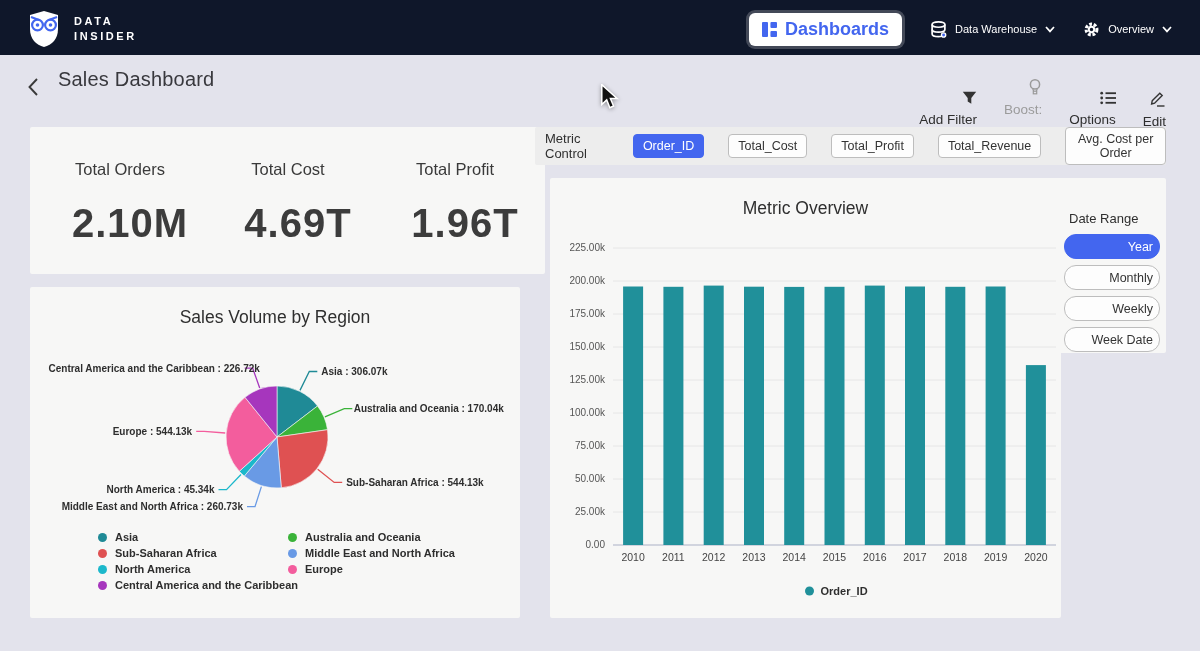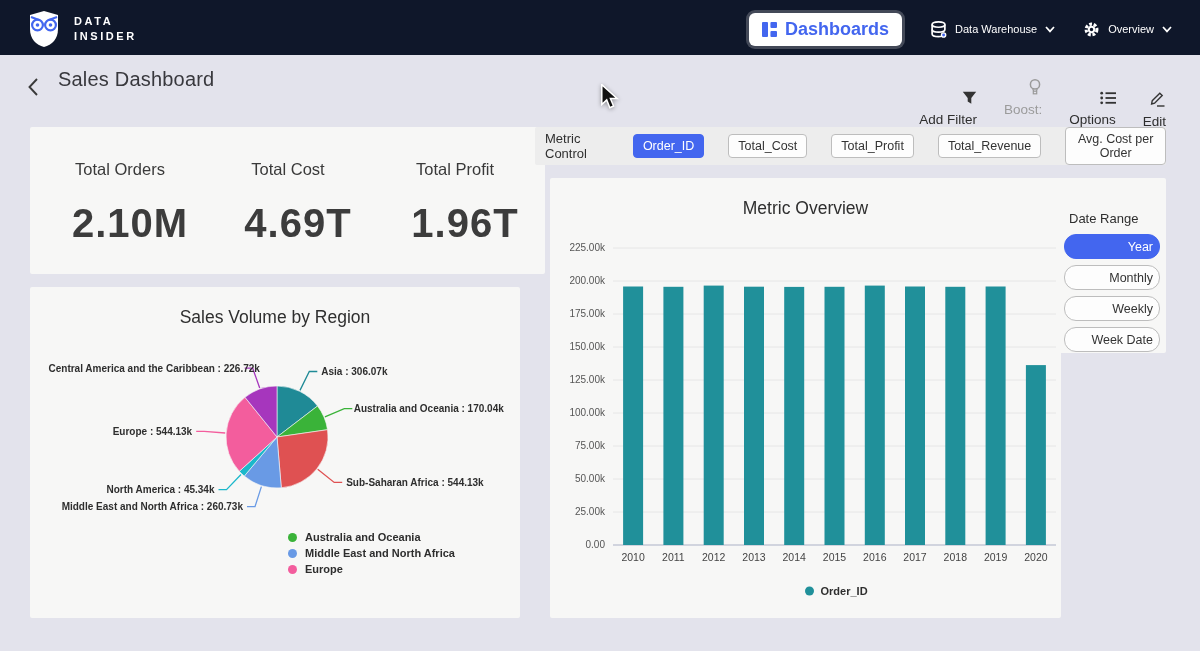--- a/index.html
+++ b/index.html
@@ -193,20 +193,38 @@
         <path d="M247,112 L214.3,151.1 A51,51 0 0 1 209.3,146.3 Z" fill="#1cb8cb" stroke="#f7f7f6" stroke-width="0.6"></path>
         <path d="M211.0,149.5 L196.5,164.7 L188.5,164.7" fill="none" stroke="#1cb8cb" stroke-width="1.3"></path>
         <text x="184.5" y="168.2" text-anchor="end" font-size="10" font-weight="bold" fill="#2e2e2e">North America : 45.34k</text>
         <path d="M247,112 L209.3,146.3 A51,51 0 0 1 215.0,72.3 Z" fill="#f35d9d" stroke="#f7f7f6" stroke-width="0.6"></path>
         <path d="M195.2,108.0 L174.2,106.4 L166.2,106.4" fill="none" stroke="#f35d9d" stroke-width="1.3"></path>
         <text x="162.2" y="109.9" text-anchor="end" font-size="10" font-weight="bold" fill="#2e2e2e">Europe : 544.13k</text>
         <path d="M247,112 L215.0,72.3 A51,51 0 0 1 247.0,61.0 Z" fill="#a636bd" stroke="#f7f7f6" stroke-width="0.6"></path>
         <path d="M229.7,63.0 L222.7,43.2 L214.7,43.2" fill="none" stroke="#a636bd" stroke-width="1.3"></path>
         <text x="229.9" y="46.7" text-anchor="end" font-size="10" font-weight="bold" fill="#2e2e2e">Central America and the Caribbean : 226.72k</text>
       </svg>
+    <div class="pie-legend-col" id="pie-legend-col1" style="left:68px;top:244px">
+        <div class="legend-item">
+          <span class="legend-dot" style="background: rgb(31, 138, 150);"></span>
+          <span>Asia</span>
+        </div>
+        <div class="legend-item">
+          <span class="legend-dot" style="background: rgb(223, 81, 82);"></span>
+          <span>Sub-Saharan Africa</span>
+        </div>
+        <div class="legend-item">
+          <span class="legend-dot" style="background: rgb(28, 184, 203);"></span>
+          <span>North America</span>
+        </div>
+        <div class="legend-item">
+          <span class="legend-dot" style="background: rgb(166, 54, 189);"></span>
+          <span>Central America and the Caribbean</span>
+        </div>
+      </div>
     <div class="pie-legend-col" id="pie-legend-col2" style="left:258px;top:244px">
         <div class="legend-item">
           <span class="legend-dot" style="background: rgb(58, 179, 57);"></span>
           <span>Australia and Oceania</span>
         </div>
         <div class="legend-item">
           <span class="legend-dot" style="background: rgb(105, 154, 229);"></span>
           <span>Middle East and North Africa</span>
         </div>
         <div class="legend-item">

